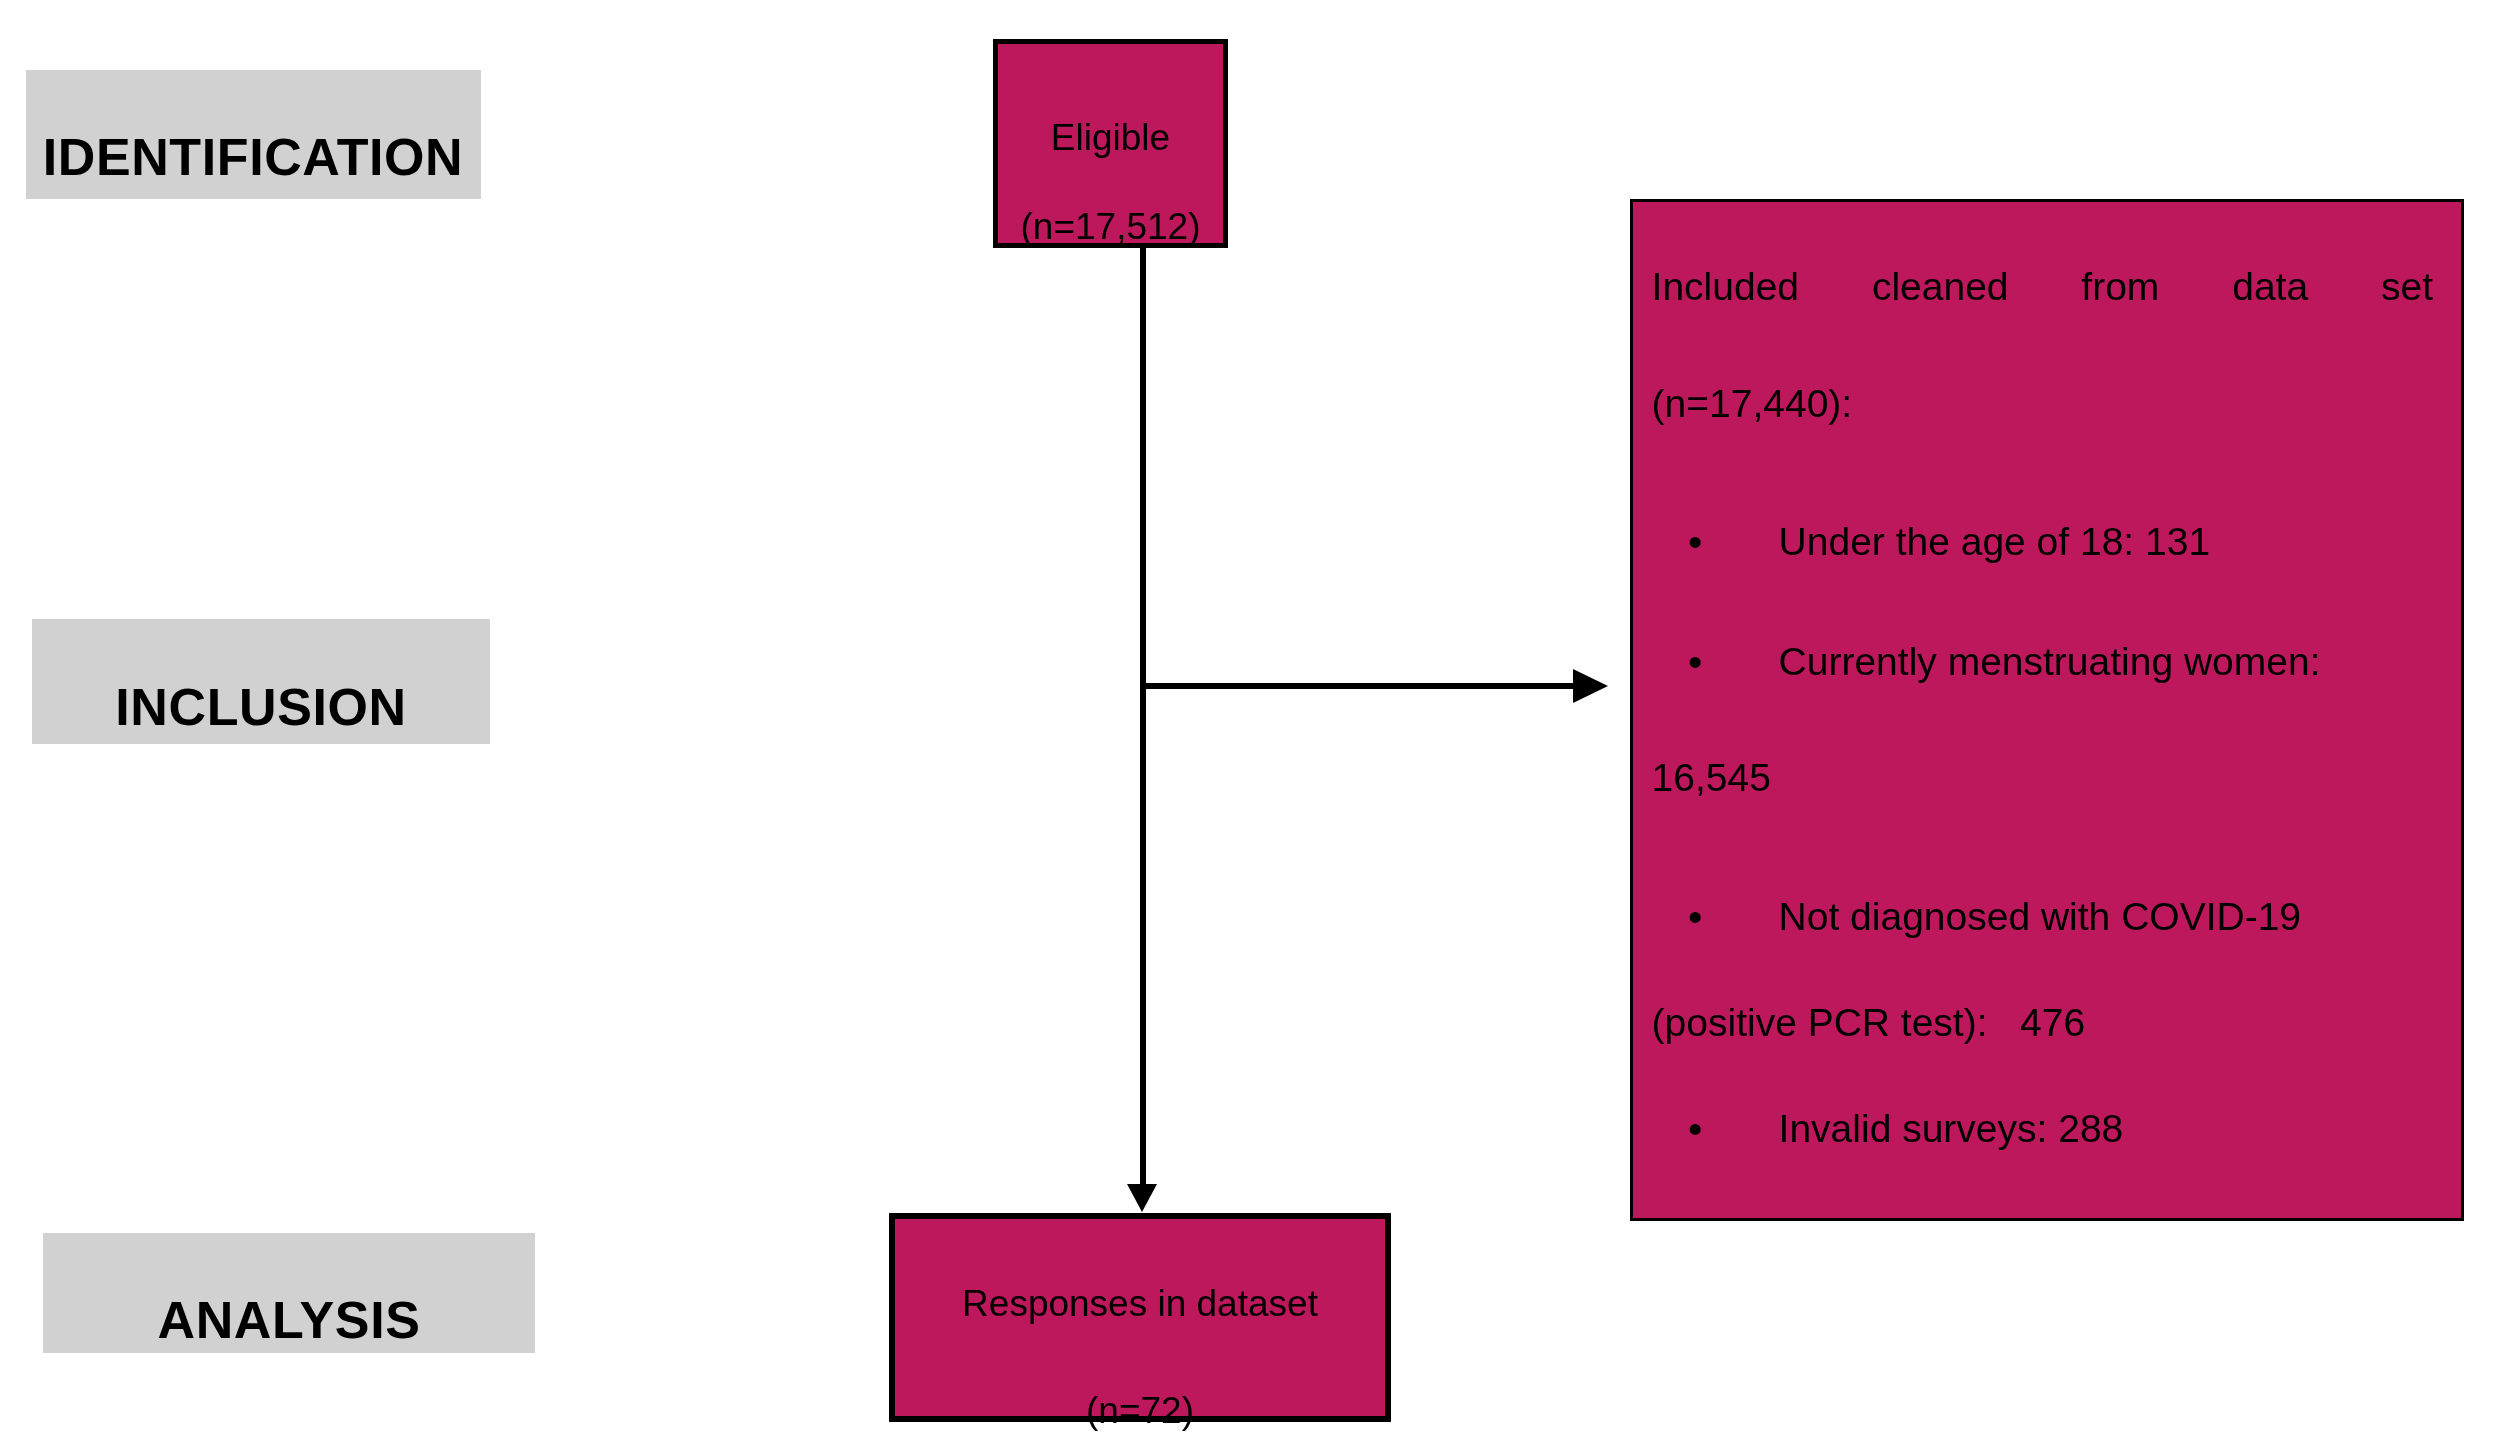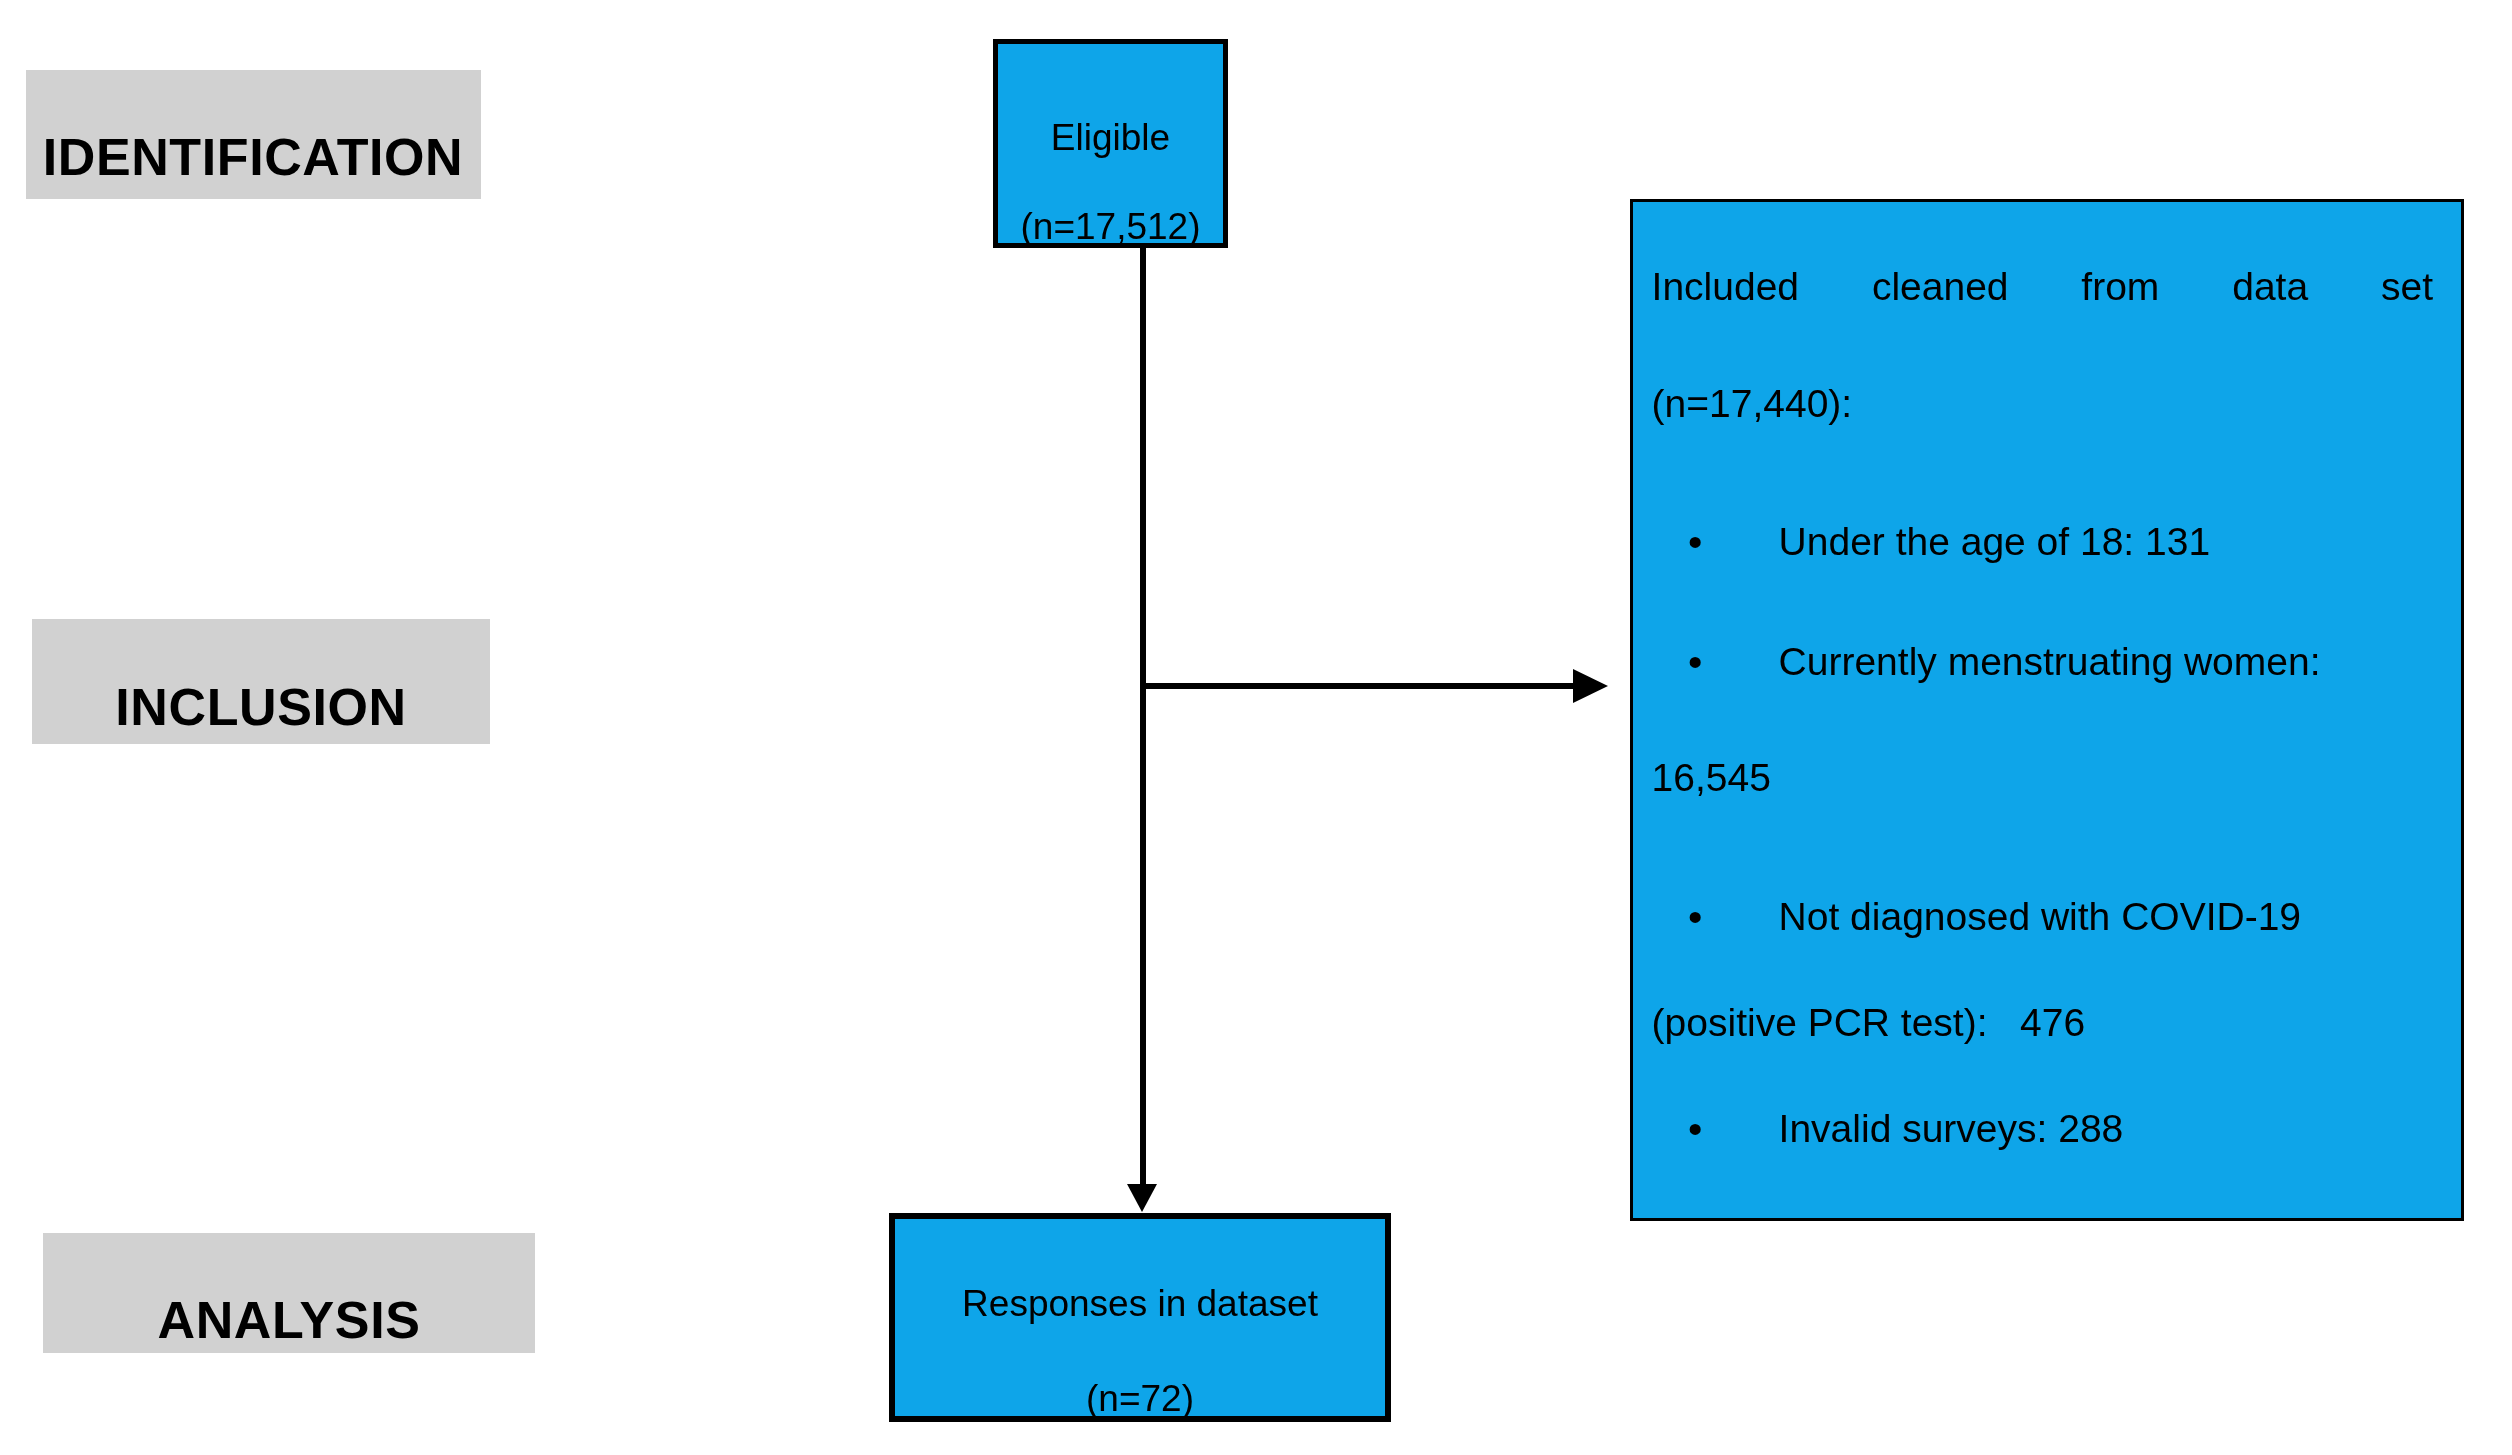--- a/index.html
+++ b/index.html
@@ -30,38 +30,38 @@
     letter-spacing: 0.6px;
   }
   #stage-identification { left: 25.5px;  top: 70px;  width: 455px; height: 129px; padding-top: 45px; }
   #stage-inclusion      { left: 32px;  top: 619px;  width: 458px; height: 125px; padding-top: 50px; }
   #stage-analysis       { left: 43px;  top: 1233px; width: 492px; height: 120px; padding-top: 53px; }
 
   
   .flowbox {
     position: absolute;
     border: 5px solid var(--stroke, #000000);
-    background: #0ea5e9;
+    background: #be185d;
   }
   #eligible-box { left: 993px; top: 39px;   width: 235px;  height: 209px; }
   #included-box { left: 889px; top: 1213px; width: 502px;  height: 209px; border-width: 6.2px; }
   #exclusion-box{ left: 1630px; top: 199px;  width: 834px; height: 1022px; border-width: 3.7px; }
 
   .boxline {
     position: absolute;
     left: 0; right: 0;
     text-align: center;
     font-size: 37px;
     line-height: 45px;
     white-space: nowrap;
   }
   #eligible-box .line1 { top: 71px; }
   #eligible-box .line2 { top: 160px; }
   #included-box .line1 { top: 62px; }
-  #included-box .line2 { top: 157px; }
+  #included-box .line2 { top: 169px; }
 
   
   #exclusion-box .pline,
   #exclusion-box .jline,
   #exclusion-box .bline {
     position: absolute;
     left: 18.6px; right: 28px;
     font-size: 39px;
     line-height: 46px;
     white-space: nowrap;

